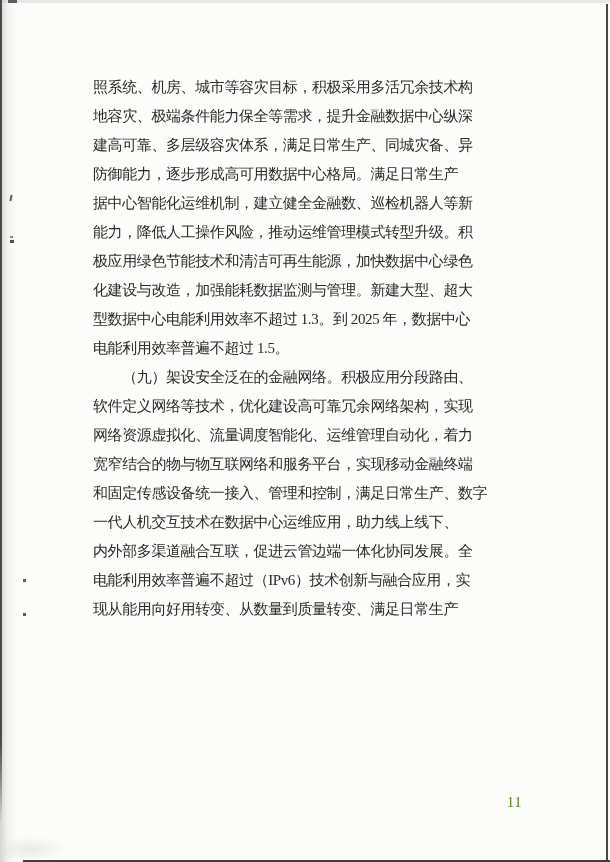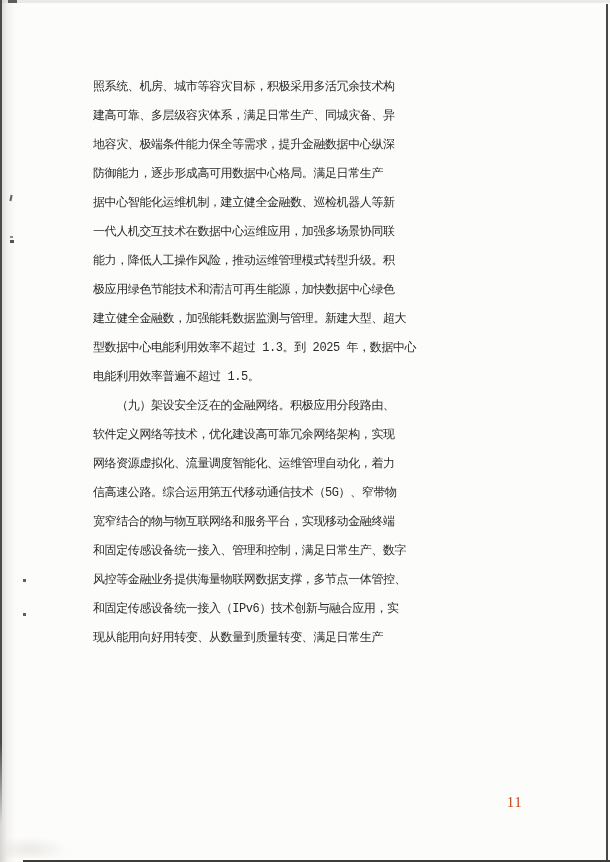--- a/index.html
+++ b/index.html
@@ -33,27 +33,26 @@
   .speck.s2b{left:10px;top:240px;width:4px;height:3px;background:#55534f;}
   .speck.s3{left:23px;top:579px;width:3px;height:3px;}
   .speck.s4{left:23px;top:613px;width:3px;height:3px;}
   
   .text-block{
     position:absolute;left:93px;top:73px;width:448px;
     color:#2d2b29;
   }
   .line{
     height:29px;line-height:29px;
-    font-size:12px;letter-spacing:-0.4px;
+    font-size:15px;letter-spacing:-0.4px;
     white-space:pre;
-    font-family:Liberation Mono, monospace;
   }
   .page-number{
     position:absolute;left:507px;top:795px;
-    font-size:14px;color:#c2410c;letter-spacing:1px;
+    font-size:14px;color:#4d7c0f;letter-spacing:1px;
   }
 </style>
 </head>
 <body>
 
 <div class="page">
 
   <div class="top-strip"></div>
   <div class="left-band"></div>
   <div class="left-line"></div>
@@ -63,39 +62,38 @@
   <div class="smudge"></div>
   <div class="speck s1"></div>
   <div class="speck s2a"></div>
   <div class="speck s2b"></div>
   <div class="speck s3"></div>
   <div class="speck s4"></div>
 
   <div class="text-block">
     <div class="paragraph">
         <div class="line">照系统、机房、城市等容灾目标，积极采用多活冗余技术构</div>
+        <div class="line">地容灾、极端条件能力保全等需求，提升金融数据中心纵深</div>
         <div class="line">建高可靠、多层级容灾体系，满足日常生产、同城灾备、异</div>
-        <div class="line">地容灾、极端条件能力保全等需求，提升金融数据中心纵深</div>
         <div class="line">防御能力，逐步形成高可用数据中心格局。满足日常生产</div>
         <div class="line">据中心智能化运维机制，建立健全金融数、巡检机器人等新</div>
-        <div class="line">一代人机交互技术在数据中心运维应用，加强多场景协同联</div>
         <div class="line">能力，降低人工操作风险，推动运维管理模式转型升级。积</div>
         <div class="line">极应用绿色节能技术和清洁可再生能源，加快数据中心绿色</div>
-        <div class="line">建立健全金融数，加强能耗数据监测与管理。新建大型、超大</div>
+        <div class="line">化建设与改造，加强能耗数据监测与管理。新建大型、超大</div>
         <div class="line">型数据中心电能利用效率不超过 1.3。到 2025 年，数据中心</div>
         <div class="line">电能利用效率普遍不超过 1.5。</div>
       </div>
     <div class="paragraph">
         <div class="line">　　（九）架设安全泛在的金融网络。积极应用分段路由、</div>
         <div class="line">软件定义网络等技术，优化建设高可靠冗余网络架构，实现</div>
         <div class="line">网络资源虚拟化、流量调度智能化、运维管理自动化，着力</div>
-        <div class="line">信高速公路。综合运用第五代移动通信技术（5G）、窄带物</div>
         <div class="line">宽窄结合的物与物互联网络和服务平台，实现移动金融终端</div>
         <div class="line">和固定传感设备统一接入、管理和控制，满足日常生产、数字</div>
-        <div class="line">风控等金融业务提供海量物联网数据支撑，多节点一体管控、</div>
-        <div class="line">和固定传感设备统一接入（IPv6）技术创新与融合应用，实</div>
+        <div class="line">一代人机交互技术在数据中心运维应用，助力线上线下、</div>
+        <div class="line">内外部多渠道融合互联，促进云管边端一体化协同发展。全</div>
+        <div class="line">电能利用效率普遍不超过（IPv6）技术创新与融合应用，实</div>
         <div class="line">现从能用向好用转变、从数量到质量转变、满足日常生产</div>
       </div>
   </div>
 
   <div class="page-number">11</div>
 
 </div>
 
 </body></html>

